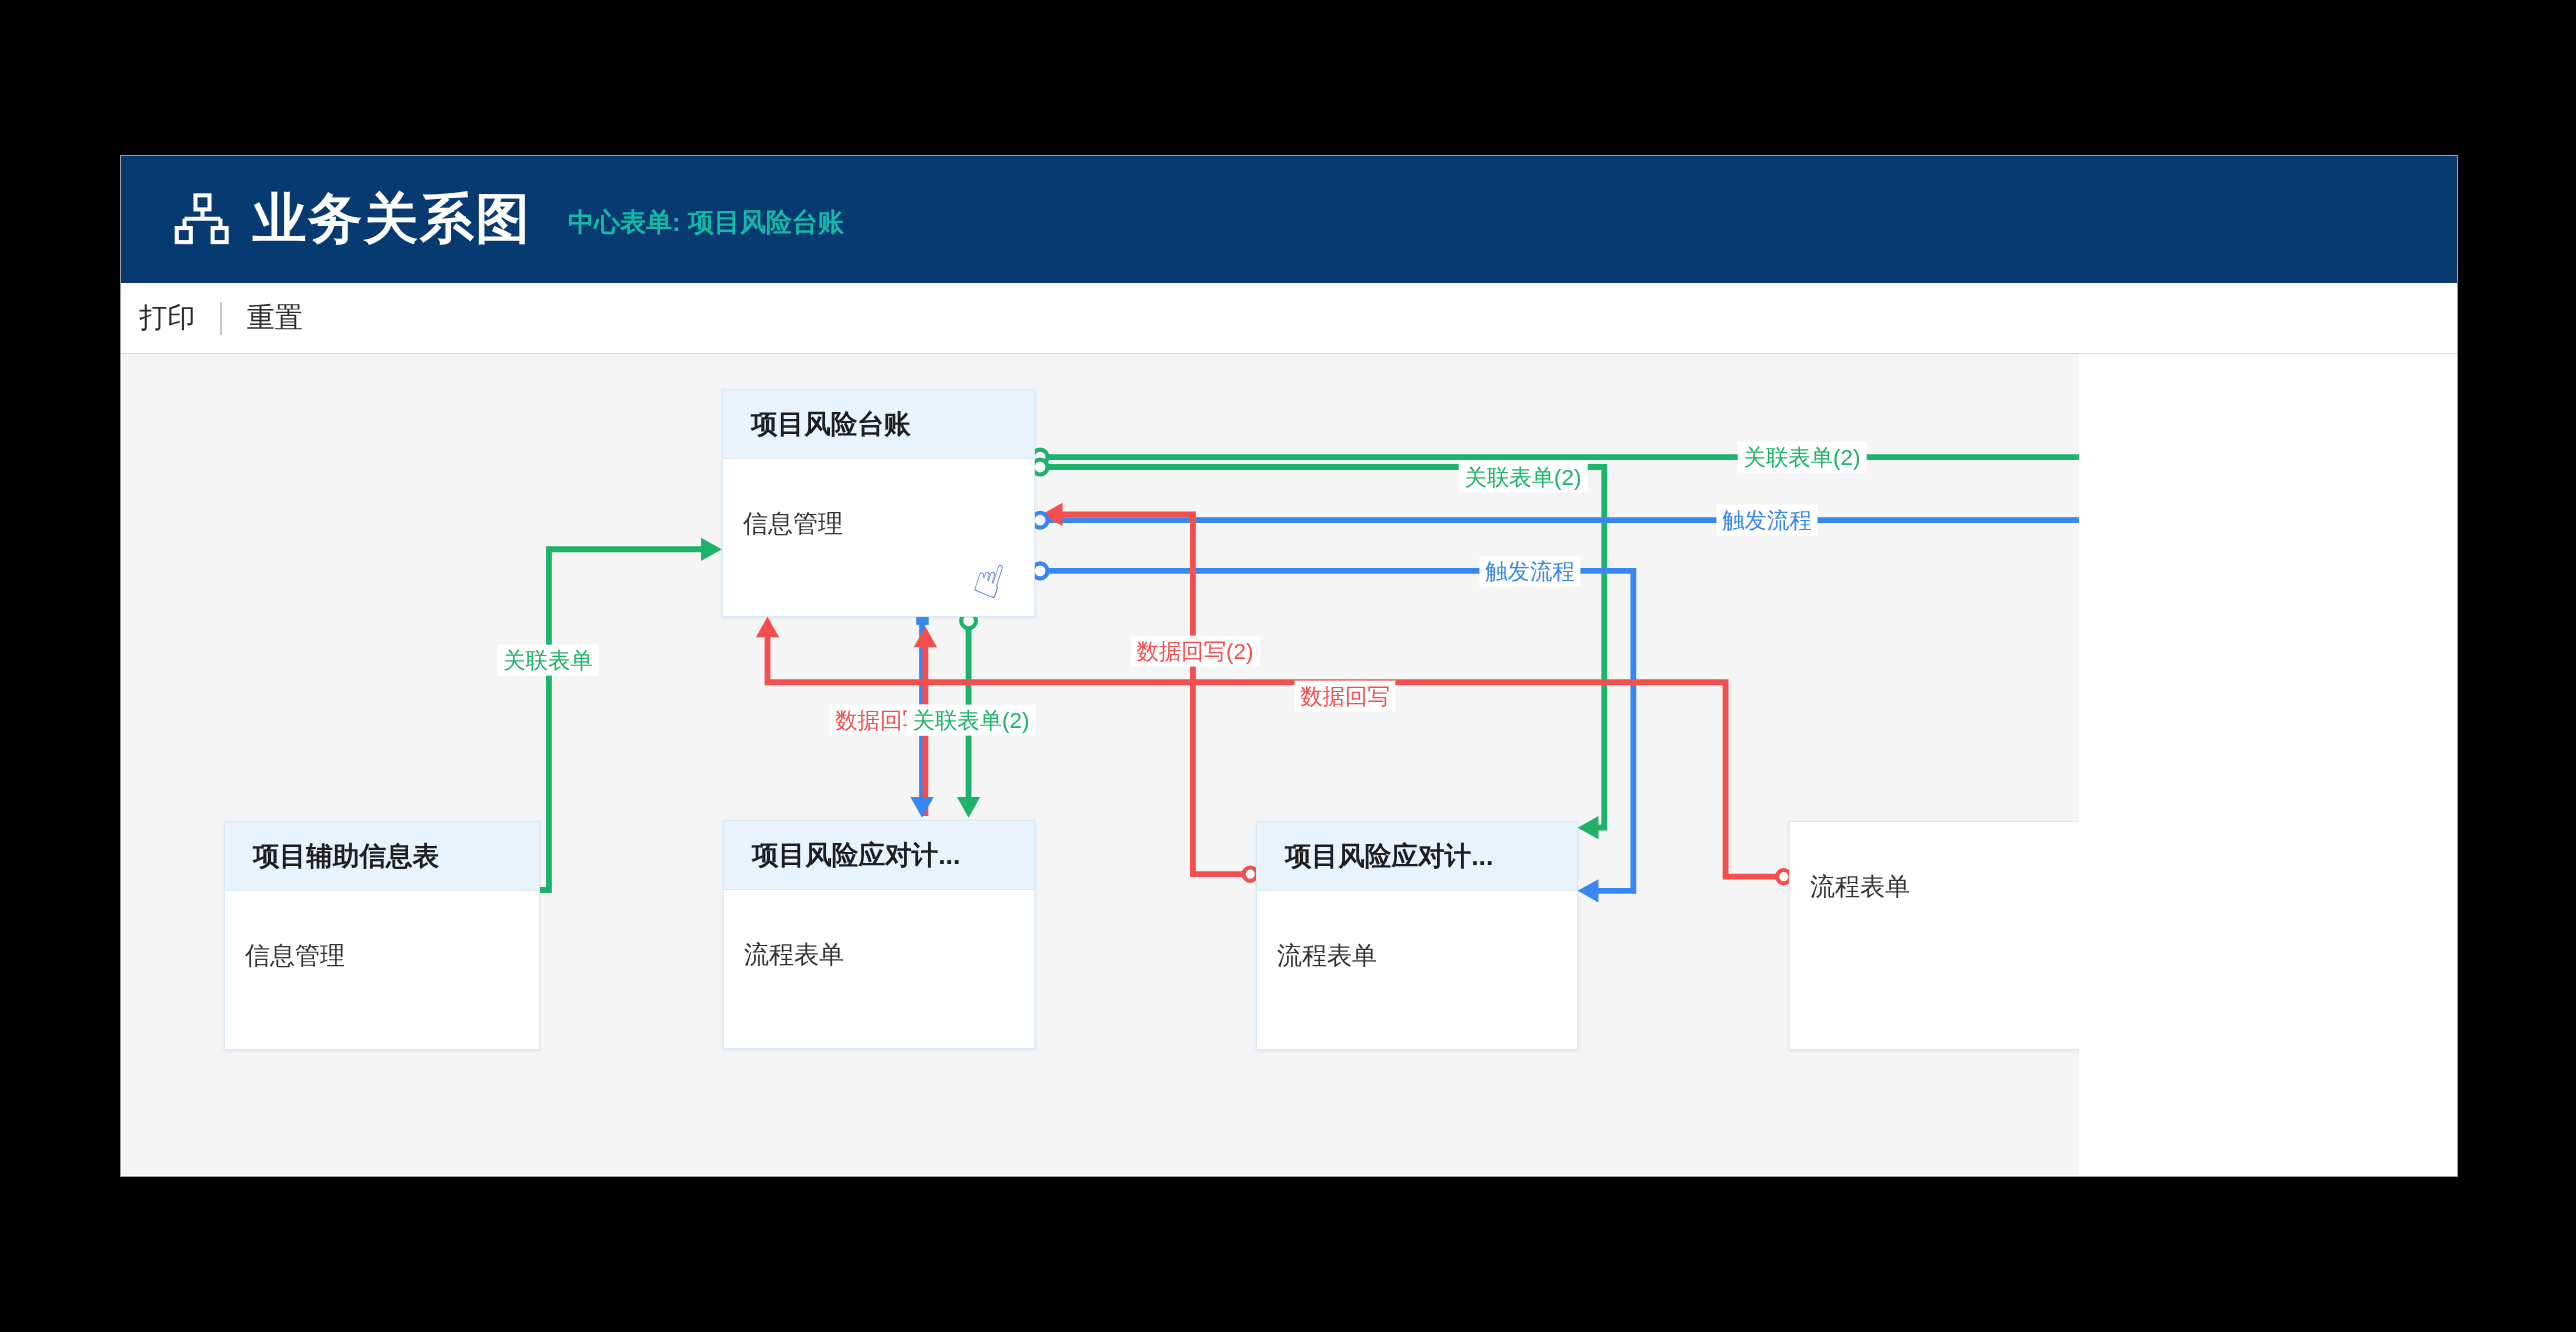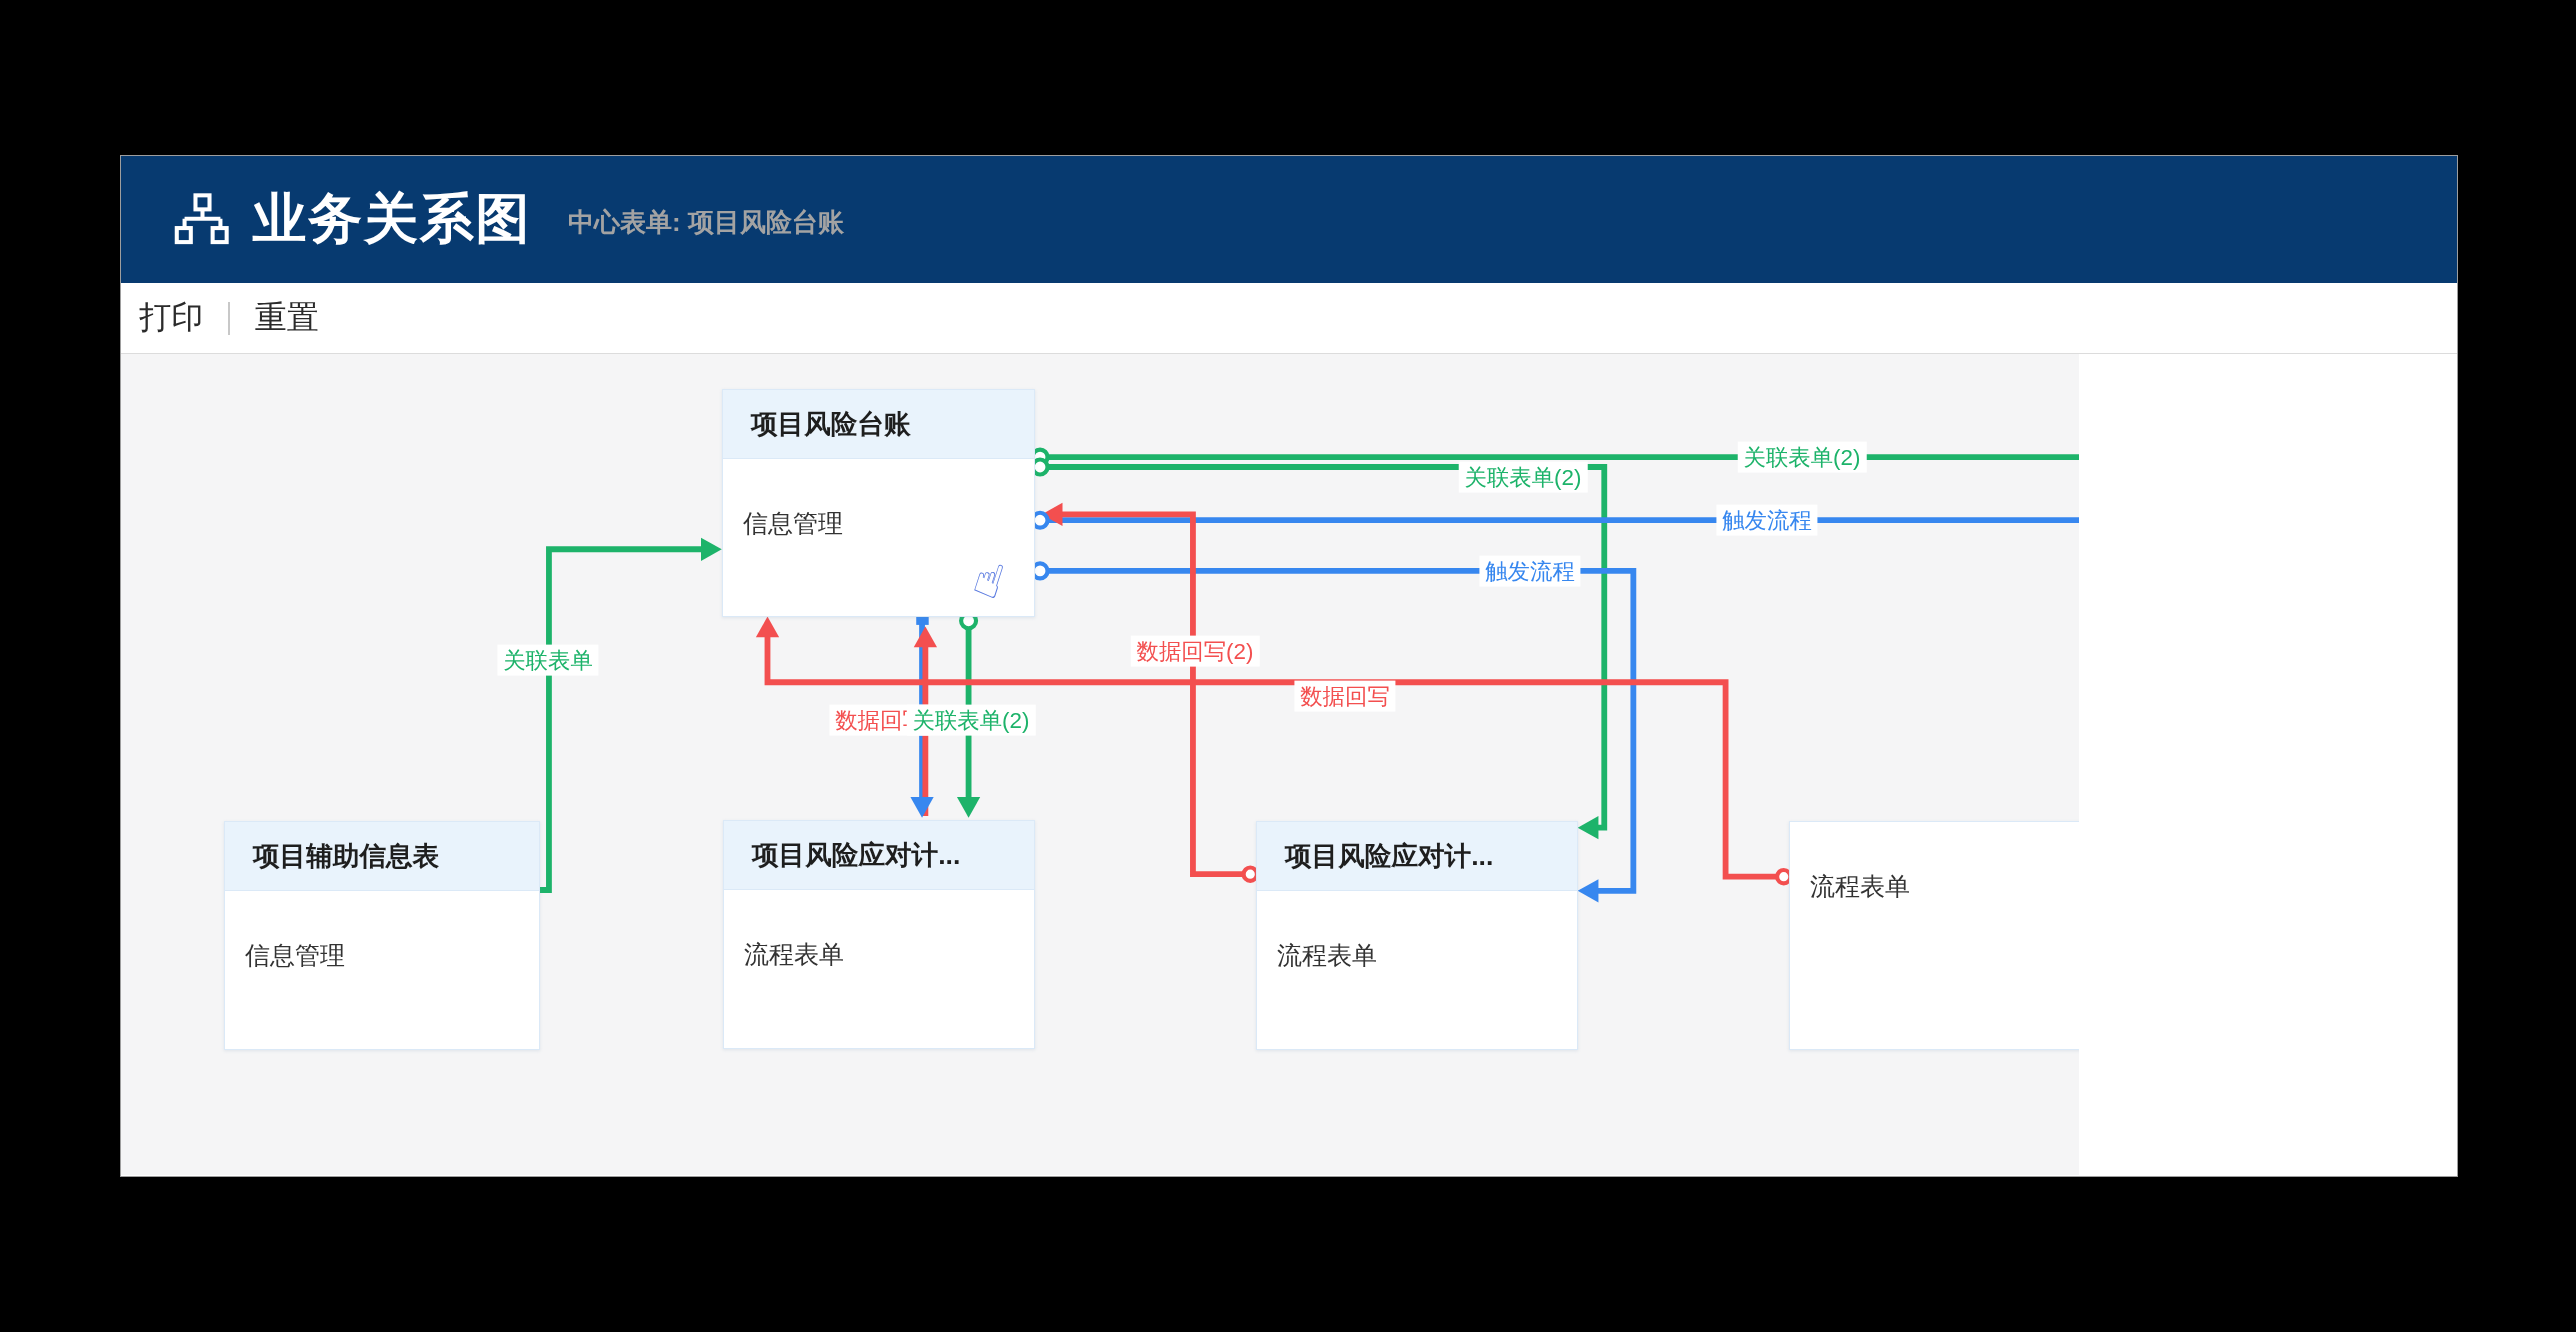--- a/index.html
+++ b/index.html
@@ -4,25 +4,25 @@
 <style>
   * { margin:0; padding:0; box-sizing:border-box; }
   html,body { width:2576px; height:1332px; background:#000; overflow:hidden;
     font-family:"Liberation Sans","DejaVu Sans",sans-serif; }
   .window { position:absolute; left:120px; top:155px; width:2338px; height:1022px;
     background:#fff; border:1.7px solid #9e9e9e; }
   
   .app-header { position:relative; height:127px; background:#073a70; display:flex; align-items:center; }
   .org-icon { margin-left:53px; width:57px; height:53px; flex:0 0 auto; }
   .app-title { color:#ffffff; font-size:54px; font-weight:bold; margin-left:21.6px; letter-spacing:1.7px; }
-  .app-subtitle { color:#a3a3a3; font-size:26px; font-weight:bold; margin-left:37px; margin-top:5px; }
+  .app-subtitle { color:#14b8a6; font-size:26px; font-weight:bold; margin-left:37px; margin-top:5px; }
   
   .toolbar { height:71px; background:#ffffff; border-bottom:1.7px solid #dcdcdc;
     display:flex; align-items:center; padding-left:11.6px; }
-  .tool-link { font-size:32px; color:#2b2b2b; cursor:pointer; padding:3.3px 6.6px; }
+  .tool-link { font-size:28px; color:#2b2b2b; cursor:pointer; padding:3.3px 6.6px; }
   .tool-divider { width:1.7px; height:33px; background:#c8c8c8; margin:0 18.3px; }
   
   .canvas { position:relative; width:1958px; height:821px; background:#f5f5f6; overflow:hidden; }
   .edges { position:absolute; left:0; top:0; }
   .node { position:absolute; background:#ffffff; border:1.7px solid #dbe9f7;
     box-shadow:0 0.8px 3.3px rgba(120,150,180,.18); }
   .node-header { height:69px; background:#e9f3fc; border-bottom:1.7px solid #dbe9f7;
     display:flex; align-items:center; padding-left:28px; }
   .node-title { font-size:26.6px; font-weight:bold; color:#1e1e1e; white-space:nowrap; }
   .node-body { padding:48px 0 0 20px; }

